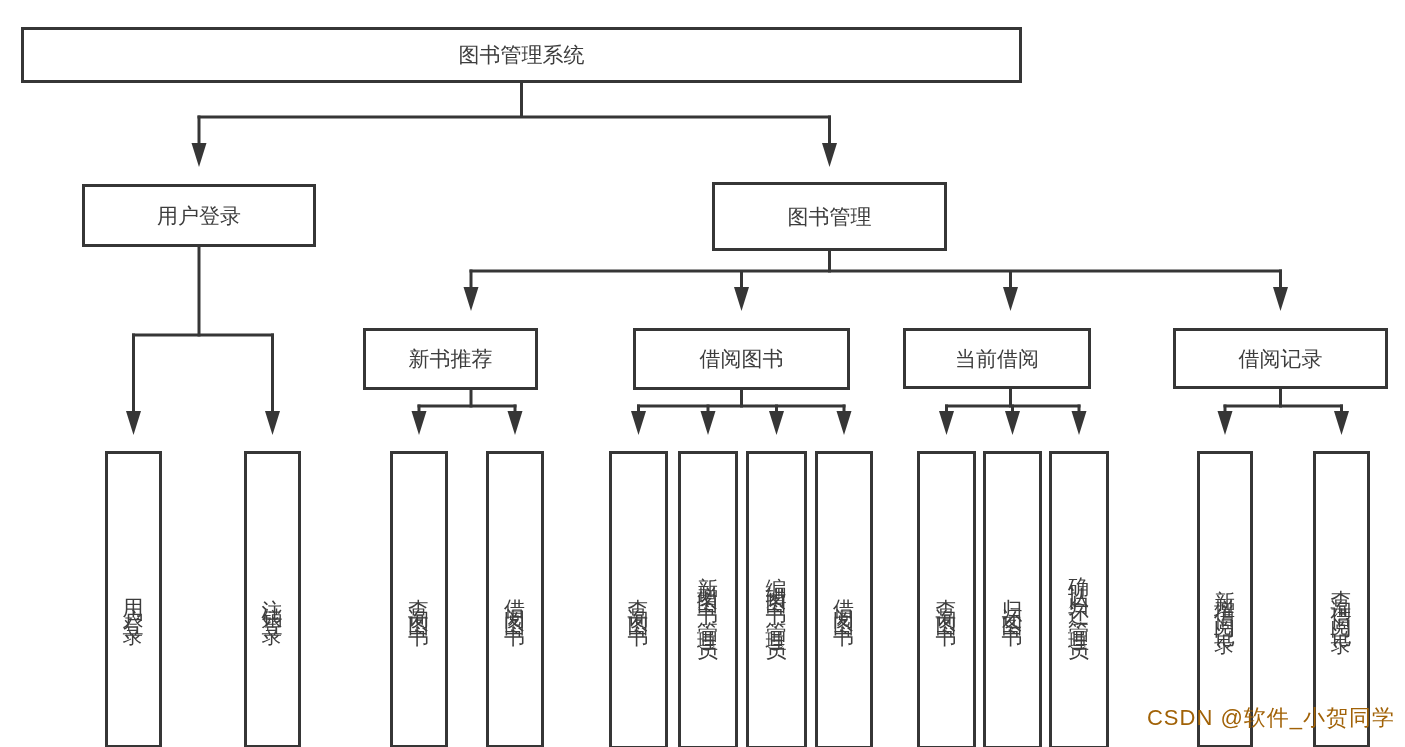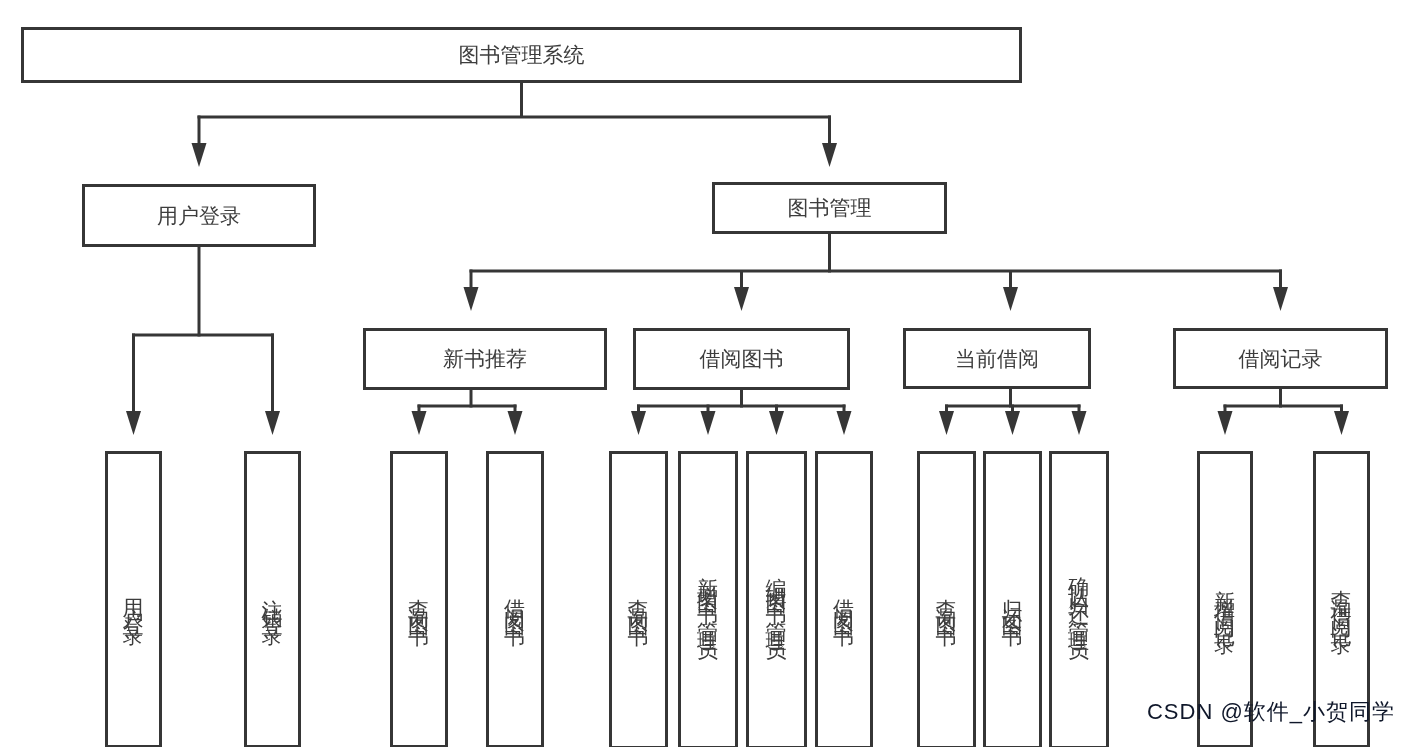--- a/index.html
+++ b/index.html
@@ -11,22 +11,22 @@
     position:absolute;z-index:2;box-sizing:border-box;
     border:3px solid #363636;background:#ffffff;
     display:flex;align-items:center;justify-content:center;
     color:#3d3d3d;font-size:21px;line-height:1.2;margin-top:14px;
   }
   .box .vlabel{
     writing-mode:vertical-rl;text-orientation:mixed;
     letter-spacing:9px;white-space:nowrap;
   }
   .watermark{
-    position:absolute;z-index:3;right:10px;bottom:20px;
-    font-size:22px;color:#0f172a;letter-spacing:1px;white-space:nowrap;
+    position:absolute;z-index:3;right:10px;bottom:14px;
+    font-size:22px;color:#a16207;letter-spacing:1px;white-space:nowrap;
   }
 </style>
 </head>
 <body>
 
 <div class="canvas">
 
   <svg class="wires" width="1405" height="747" viewBox="0 0 1405 747" fill="none" stroke="#363636" stroke-width="3">
 
     <path d="M521.5 69 V117"></path>
@@ -90,25 +90,25 @@
     <polygon fill="#363636" stroke="none" points="1334,411 1349,411 1341.5,435"></polygon>
   </svg>
 
   <div class="box" style="left:21px;top:13px;width:1001px;height:56px">
     <span>图书管理系统</span>
   </div>
 
   <div class="box" style="left:82px;top:170px;width:234px;height:63px">
     <span>用户登录</span>
   </div>
-  <div class="box" style="left:712px;top:168px;width:235px;height:52px">
+  <div class="box" style="left:712px;top:168px;width:235px;height:69px">
     <span>图书管理</span>
   </div>
 
-  <div class="box" style="left:363px;top:314px;width:244px;height:62px">
+  <div class="box" style="left:363px;top:314px;width:175px;height:62px">
     <span>新书推荐</span>
   </div>
   <div class="box" style="left:633px;top:314px;width:217px;height:62px">
     <span>借阅图书</span>
   </div>
   <div class="box" style="left:903px;top:314px;width:188px;height:61px">
     <span>当前借阅</span>
   </div>
   <div class="box" style="left:1173px;top:314px;width:215px;height:61px">
     <span>借阅记录</span>

